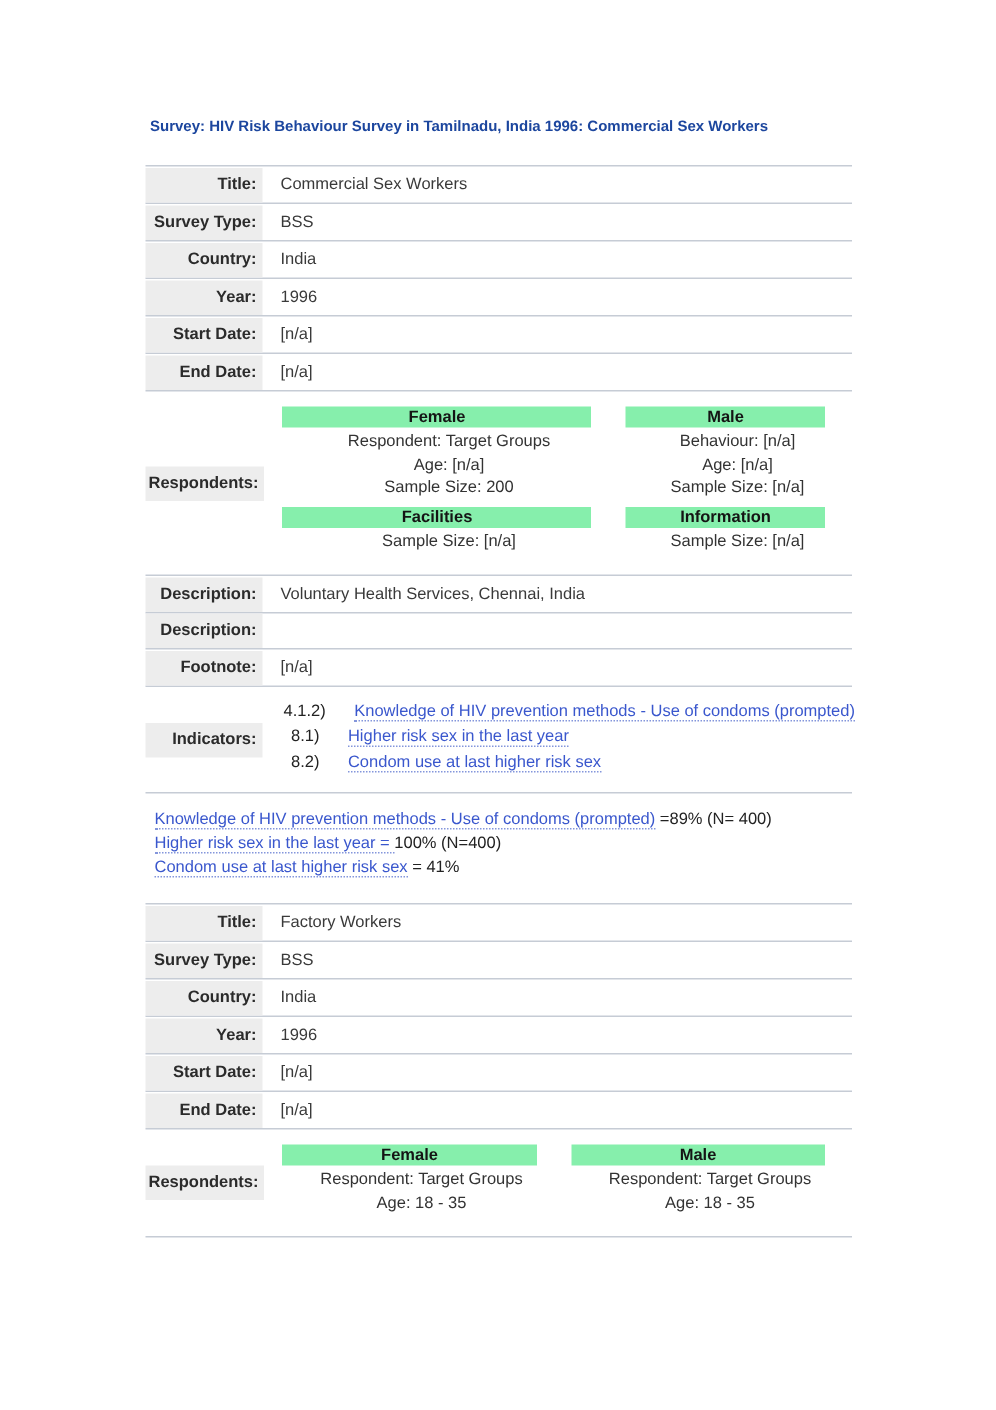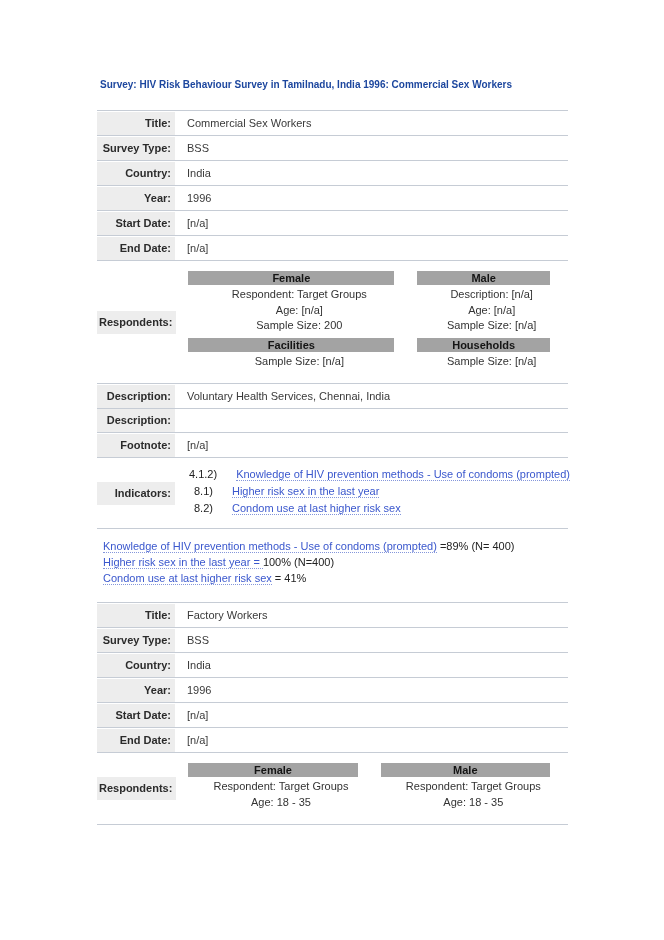--- a/index.html
+++ b/index.html
@@ -22,21 +22,21 @@
   }
   .fgap{flex:0 0 5px;}
   .fvalue{flex:1;padding:5px 2px 5px 7px;line-height:14px;color:#3a3a3a;}
   .fvalue.desc{text-align:justify;letter-spacing:-0.1px;}
   .resp{display:flex;gap:7px;padding:1px 0 9px 0;}
   .resp-col{text-align:center;}
   .resp1-female{flex:0 0 222px;}
   .resp1-male{flex:1;}
   .resp2-col{flex:1;}
   .bar{
-    background:#a3a3a3;font-weight:bold;color:#141414;line-height:14px;
+    background:#86efac;font-weight:bold;color:#141414;line-height:14px;
     padding:0;margin:4px 16px 2px 0;
   }
   .rline{line-height:15.5px;color:#333333;}
   .ind-block{padding:3px 0 6px 2px;}
   .ind-line{line-height:17px;white-space:nowrap;}
   .ind-line .ind-num{color:#222222;margin-right:19px;}
   .ind-line.indent{padding-left:5px;}
   .lnk{
     color:#3a57cd;text-decoration:none;border-bottom:1px dotted #8496db;cursor:pointer;
   }
@@ -98,24 +98,24 @@
               <div class="resp-col resp1-female">
                 <div class="bar">Female</div>
                 <div class="rline">Respondent: Target Groups</div>
                 <div class="rline">Age: [n/a]</div>
                 <div class="rline">Sample Size: 200</div>
                 <div class="bar">Facilities</div>
                 <div class="rline">Sample Size: [n/a]</div>
               </div>
               <div class="resp-col resp1-male">
                 <div class="bar">Male</div>
-                <div class="rline">Description: [n/a]</div>
+                <div class="rline">Behaviour: [n/a]</div>
                 <div class="rline">Age: [n/a]</div>
                 <div class="rline">Sample Size: [n/a]</div>
-                <div class="bar">Households</div>
+                <div class="bar">Information</div>
                 <div class="rline">Sample Size: [n/a]</div>
               </div>
             </div>
           </div>
         </div>
 
         <div class="frow">
           <div class="flabel">Description:</div>
           <div class="fgap"></div>
           <div class="fvalue">Voluntary Health Services, Chennai, India</div>

